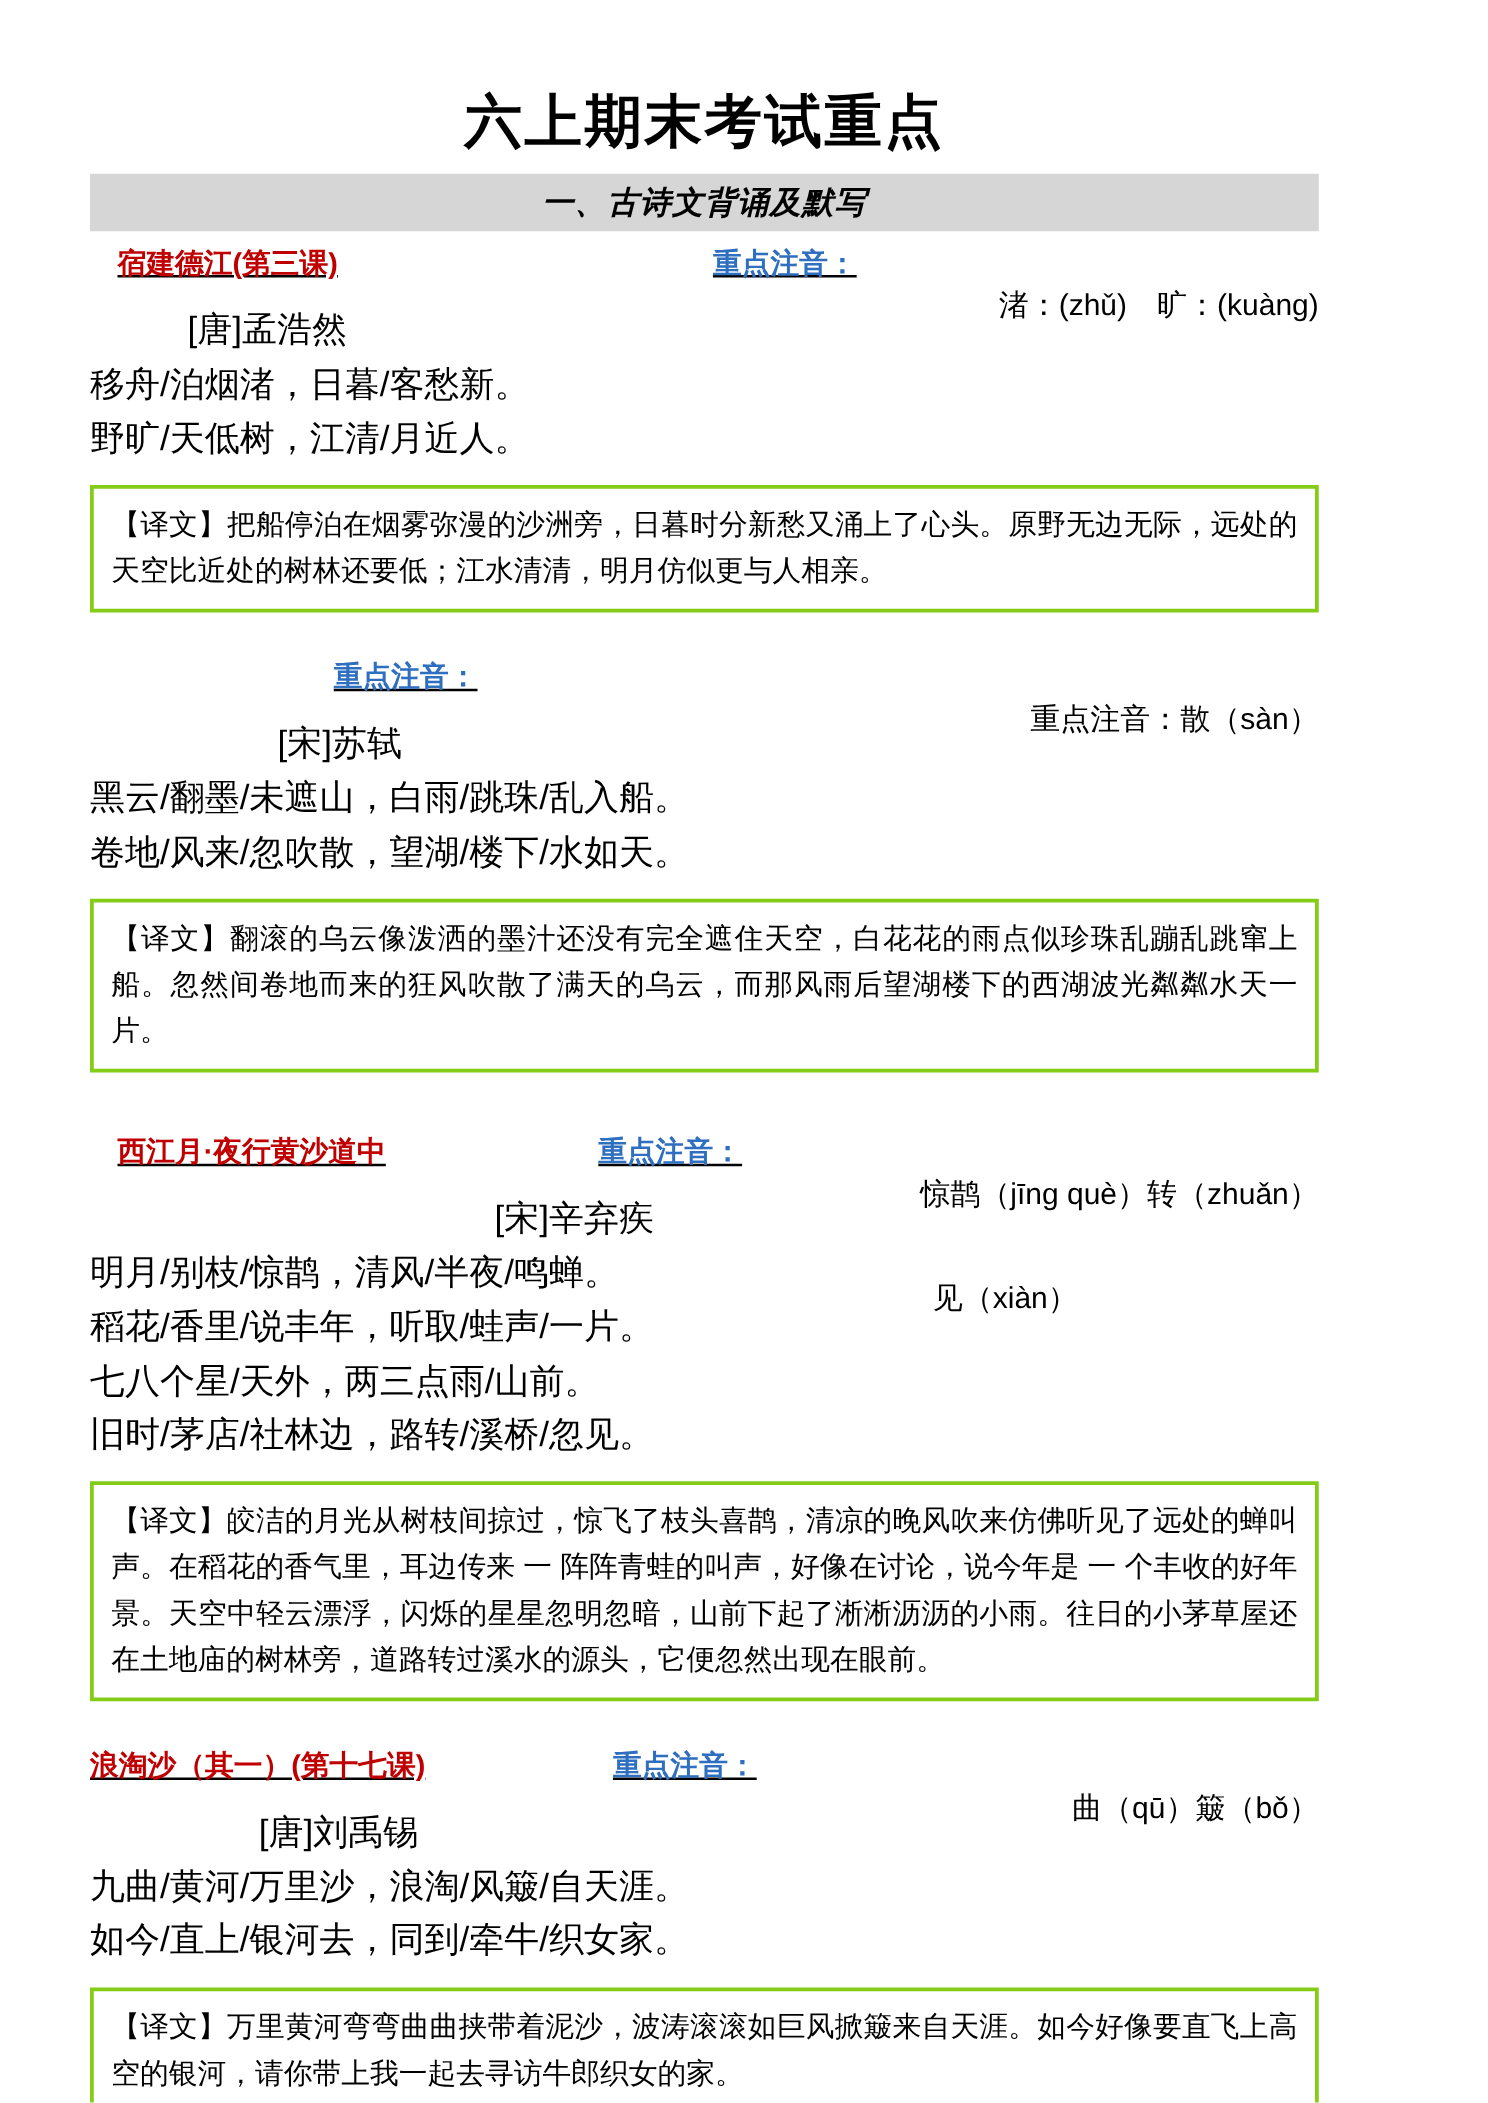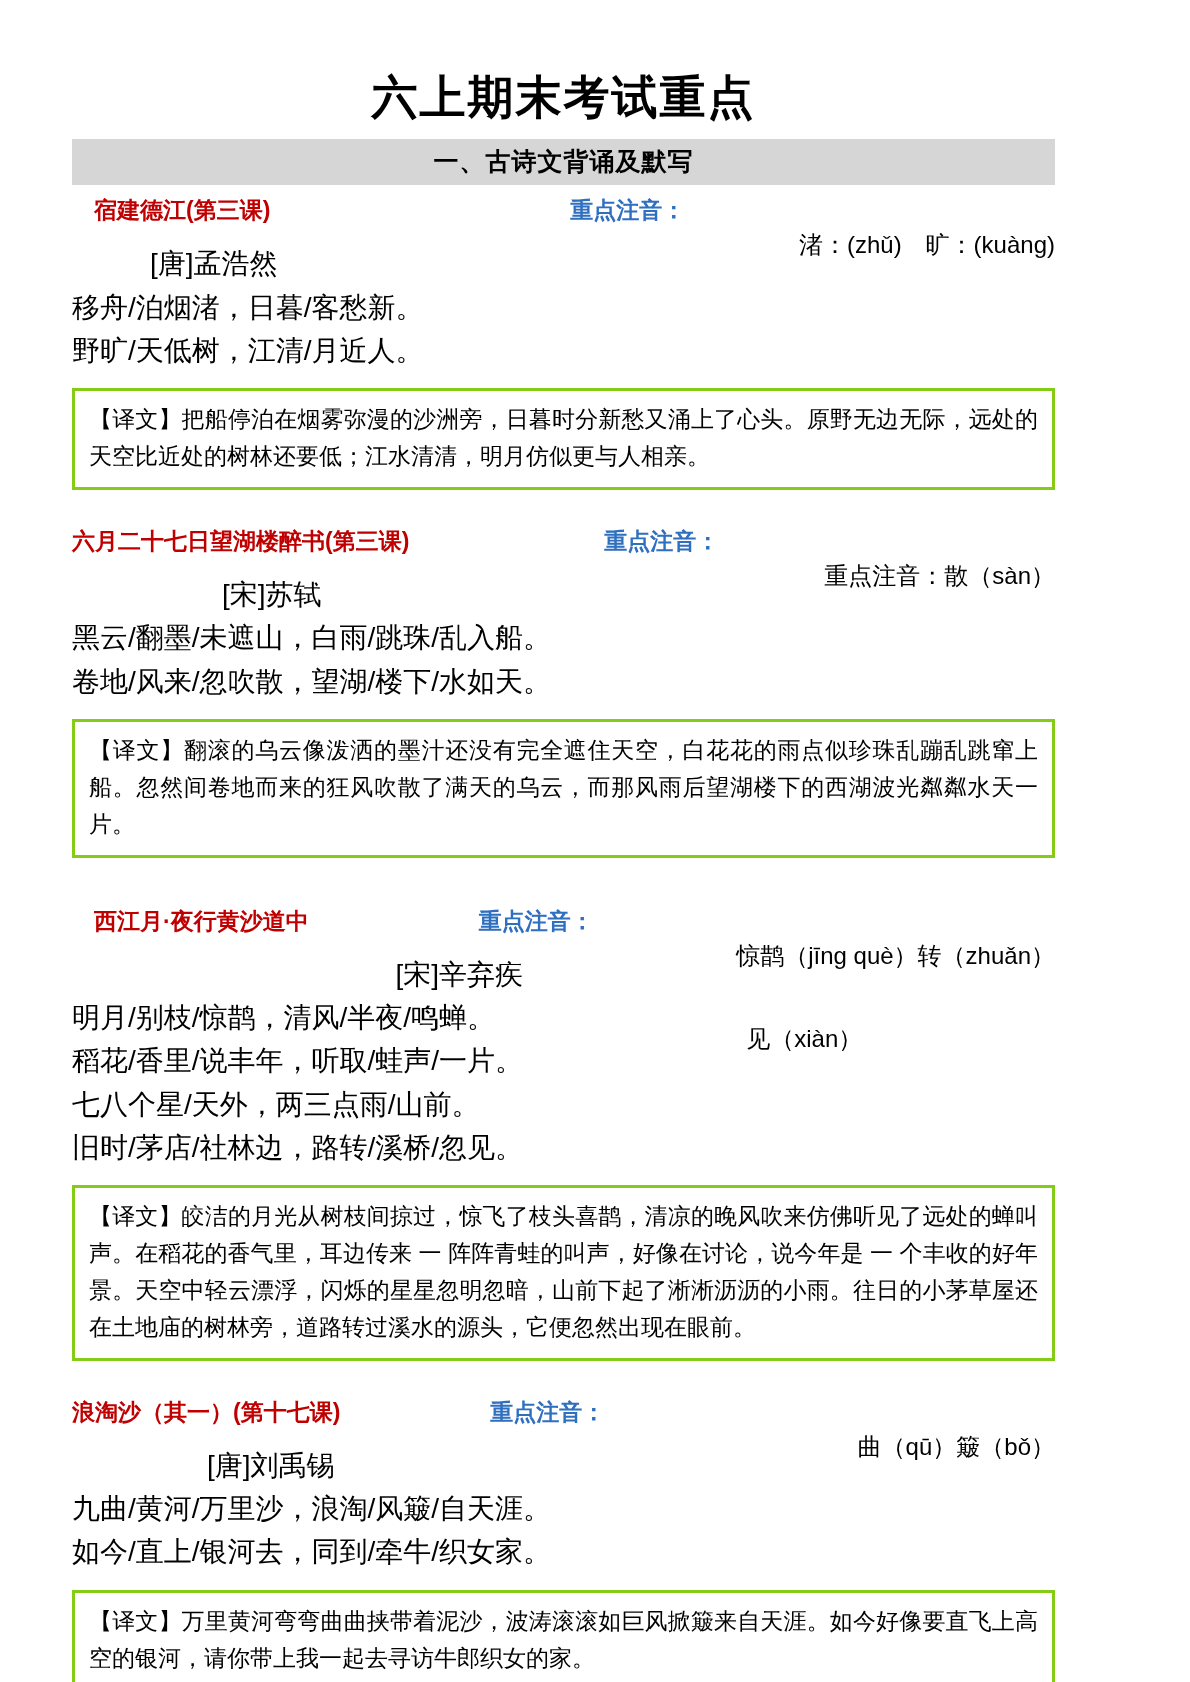--- a/index.html
+++ b/index.html
@@ -28,27 +28,29 @@
     margin: 10px 0 14px 0;
     line-height: 1.2;
   }
   .section-band {
     background: #d6d6d6;
     text-align: center;
     font-size: 25px;
     font-weight: bold;
     padding: 6px 0 7px 0;
     letter-spacing: 1px;
+    font-style: italic;
   }
   .poem-block {
     margin-top: 10px;
   }
   .poem-head {
     display: flex;
     align-items: center;
+    text-decoration: underline;
   }
   .poem-title {
     color: #c00000;
     font-size: 23px;
     font-weight: bold;
     padding-left: 22px;
     white-space: nowrap;
   }
   .pinyin-label {
     color: #2f6fbf;
@@ -119,21 +121,20 @@
         <div>渚：(zhǔ)　旷：(kuàng)</div>
       </div>
     </div>
     <div class="trans-box">【译文】把船停泊在烟雾弥漫的沙洲旁，日暮时分新愁又涌上了心头。原野无边无际，远处的天空比近处的树林还要低；江水清清，明月仿似更与人相亲。</div>
   </div>
 
   <div class="gap-m"></div>
 
   <div class="poem-block">
     <div class="poem-head">
-      <div class="poem-title" style="padding-left:0;">六月二十七日望湖楼醉书(第三课)</div>
       <div class="spacer-2"></div>
       <div class="pinyin-label">重点注音：</div>
     </div>
     <div class="poem-body">
       <div class="poem-left">
         <div class="indent-author-2">[宋]苏轼</div>
         <div>黑云/翻墨/未遮山，白雨/跳珠/乱入船。</div>
         <div>卷地/风来/忽吹散，望湖/楼下/水如天。</div>
       </div>
       <div class="poem-right">

